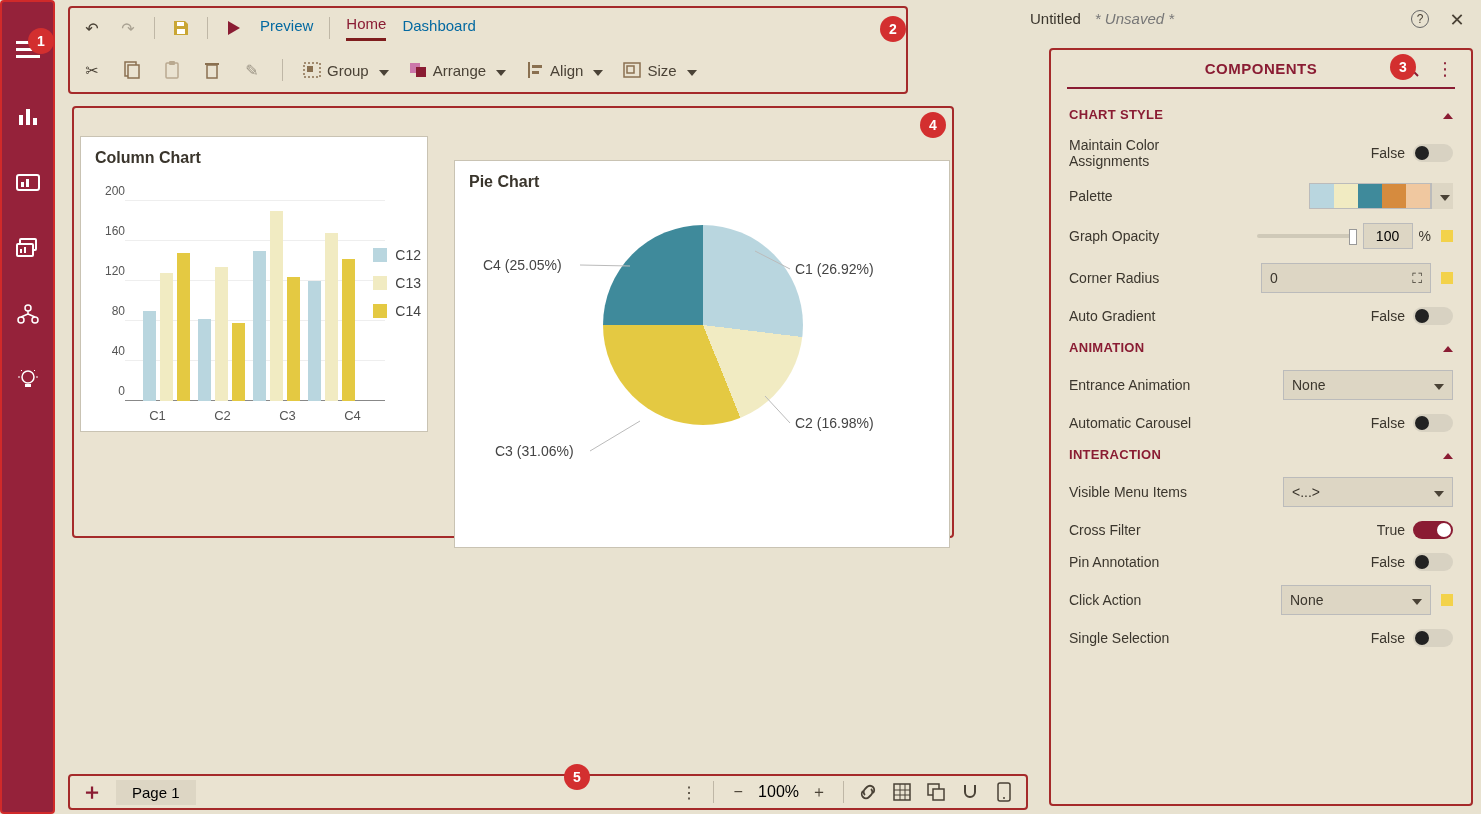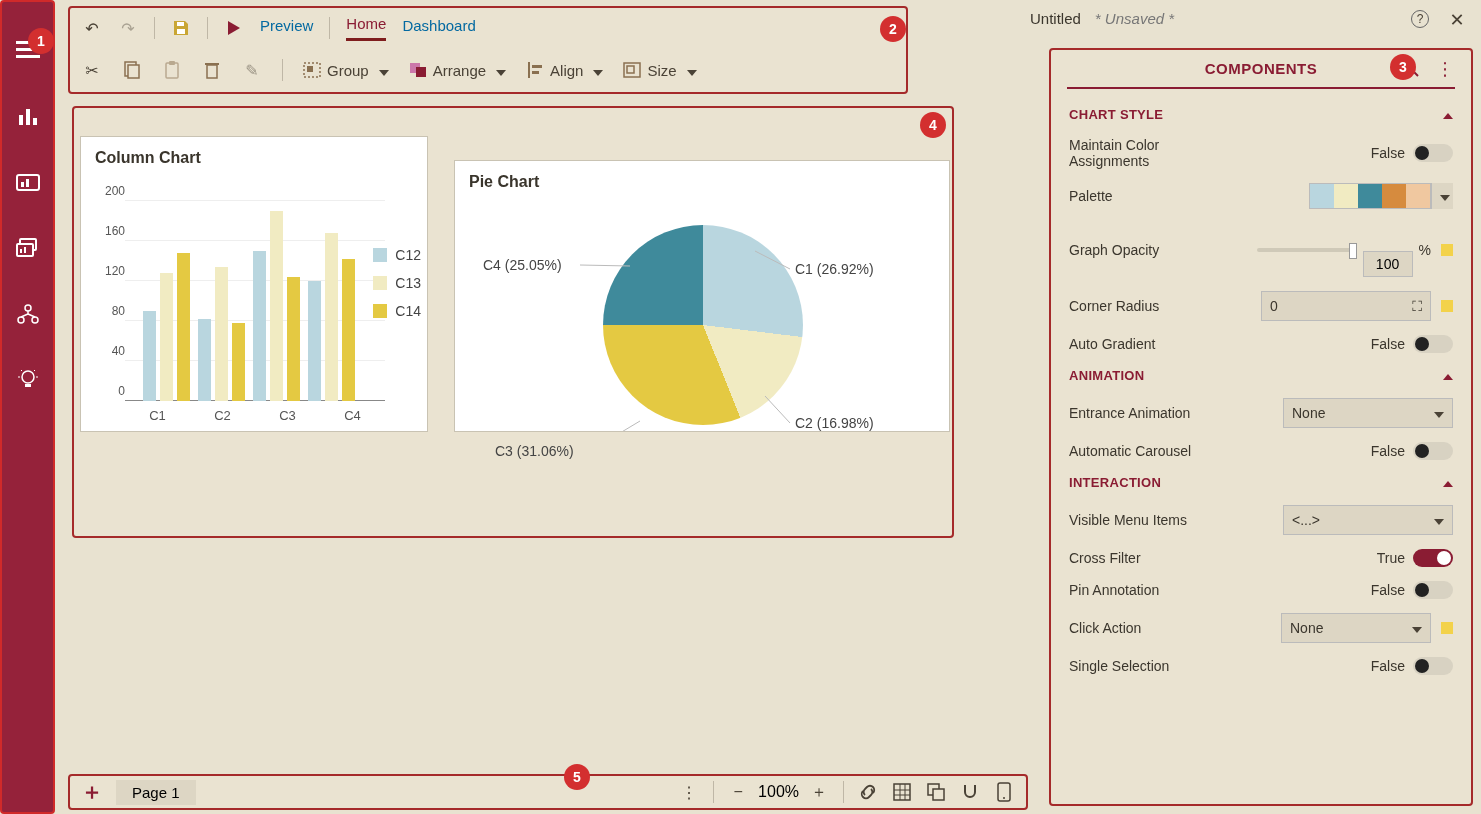--- a/index.html
+++ b/index.html
@@ -37,21 +37,21 @@
 .prop-row { display: flex; align-items: center; justify-content: space-between; padding: 7px 0; font-size: 14px; color: #3b362d; }
 .prop-row .label { max-width: 160px; }
 .toggle { width: 40px; height: 18px; border-radius: 10px; background: #d8d2c2; position: relative; cursor: pointer; }
 .toggle::after { content: ""; width: 14px; height: 14px; border-radius: 50%; background: #222; position: absolute; top: 2px; left: 2px; }
 .toggle.on { background: #8a1c33; }
 .toggle.on::after { left: 24px; background: #fff; }
 .val-text { font-size: 14px; color: #3b362d; margin-right: 8px; }
 .swatch-strip { display: flex; border: 1px solid #bbb; background: #ddd6c4; height: 26px; }
 .swatch-strip span { width: 24px; height: 100%; }
 .caret { width: 22px; height: 26px; display: flex; align-items: center; justify-content: center; background: #ddd6c4; border-left: 1px solid #bbb; cursor: pointer; }
-.numbox { display: flex; align-items: center; gap: 6px; margin-top: 28px; }
+.numbox { display: flex; align-items: center; gap: 6px; }
 .numbox input { width: 50px; height: 26px; border: 1px solid #bbb; background: #ddd6c4; text-align: center; font-size: 14px; }
 .slider-track { width: 100px; height: 4px; background: #cfc9b8; position: relative; border-radius: 2px; margin-right: 6px; }
 .slider-track::after { content: ""; position: absolute; right: 0; top: -5px; width: 6px; height: 14px; background: #fff; border: 1px solid #999; }
 .selectbox { display: flex; align-items: center; justify-content: space-between; width: 170px; height: 30px; border: 1px solid #bbb; background: #ddd6c4; padding: 0 8px; cursor: pointer; font-size: 14px; }
 .numinput { display: flex; align-items: center; width: 170px; height: 30px; border: 1px solid #bbb; background: #ddd6c4; padding: 0 8px; justify-content: space-between; }
 .sq-ind { width: 12px; height: 12px; background: #f3d24a; margin-left: 10px; }
 
 
 .canvas { position: absolute; left: 72px; top: 106px; width: 882px; height: 432px; border: 2px solid #a52a2a; border-radius: 4px; background: #eae3d1; }
 .chart-card { position: absolute; background: #fff; border: 1px solid #c9c3b3; }
@@ -65,21 +65,21 @@
 .grid-line { position: absolute; left: 0; right: 0; height: 1px; background: #eee; }
 .bar-group { position: absolute; bottom: 0; width: 54px; display: flex; gap: 4px; align-items: flex-end; justify-content: center; }
 .bar { width: 13px; }
 .x-axis { position: absolute; left: 44px; bottom: 8px; width: 260px; display: flex; font-size: 13px; color: #555; }
 .x-axis span { flex: 1; text-align: center; }
 .legend { position: absolute; right: 6px; top: 110px; font-size: 14px; color: #444; }
 .legend div { display: flex; align-items: center; gap: 8px; margin-bottom: 12px; }
 .legend .sw { width: 14px; height: 14px; }
 
 
-.pie-chart { left: 380px; top: 52px; width: 496px; height: 272px; }
+.pie-chart { left: 380px; top: 52px; width: 496px; height: 388px; }
 .pie-vis { position: absolute; left: 148px; top: 64px; width: 200px; height: 200px; border-radius: 50%; background: conic-gradient(
   #b9d6df 0% 26.92%,
   #f1ebc2 26.92% 43.9%,
   #e4c942 43.9% 74.96%,
   #3f8a9b 74.96% 100%
 ); }
 .pie-label { position: absolute; font-size: 14px; color: #444; white-space: nowrap; }
 
 
 .bottombar { position: absolute; left: 68px; bottom: 4px; width: 960px; height: 36px; border: 2px solid #a52a2a; border-radius: 4px; background: #eae3d1; display: flex; align-items: center; padding: 0 12px; gap: 14px; }

